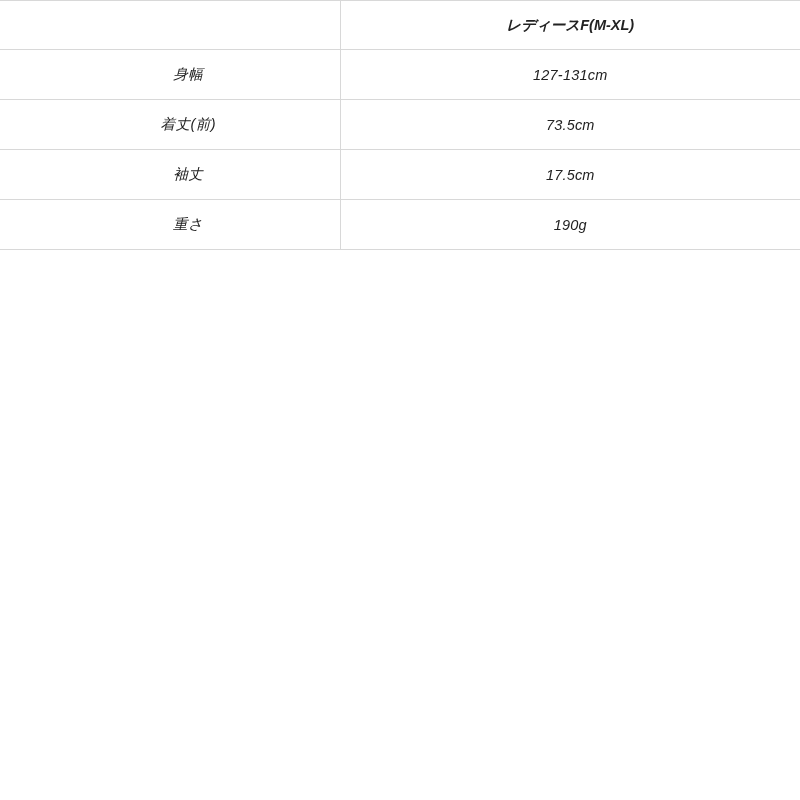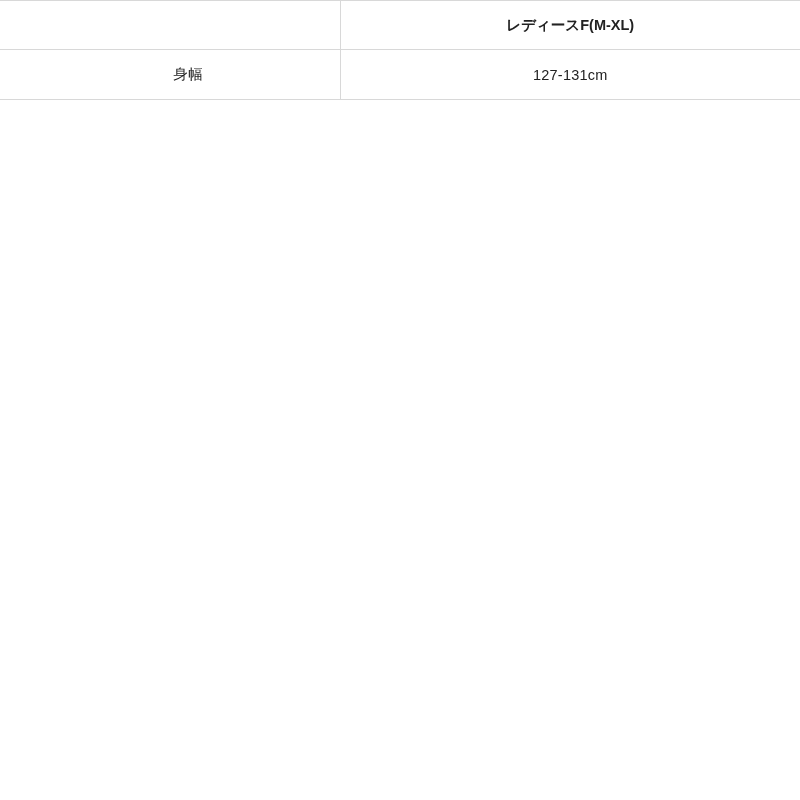--- a/index.html
+++ b/index.html
@@ -19,20 +19,21 @@
     width: 800px;
     height: 800px;
     background: #ffffff;
   }
   table.size-table {
     border-collapse: collapse;
     table-layout: fixed;
     width: 800px;
     margin: 0;
     border-top: 1px solid #d8d8d8;
+    font-style: italic;
   }
   table.size-table col.label-col { width: 340px; }
   table.size-table col.value-col { width: 460px; }
 
   table.size-table th,
   table.size-table td {
     border-bottom: 1px solid #d8d8d8;
     padding: 0;
     height: 49px;
     font-weight: normal;
@@ -80,16 +81,28 @@
       <tr>
         <th class="label-cell"></th>
         <th class="value-cell">レディースF(M-XL)</th>
       </tr>
     </thead>
     <tbody>
       <tr>
         <td class="label-cell">身幅</td>
         <td class="value-cell">127-131cm</td>
       </tr>
+      <tr>
+        <td class="label-cell">着丈(前)</td>
+        <td class="value-cell">73.5cm</td>
+      </tr>
+      <tr>
+        <td class="label-cell">袖丈</td>
+        <td class="value-cell">17.5cm</td>
+      </tr>
+      <tr>
+        <td class="label-cell">重さ</td>
+        <td class="value-cell">190g</td>
+      </tr>
     </tbody>
   </table>
   <div class="blank-area"></div>
 </div>
 
 </body></html>

